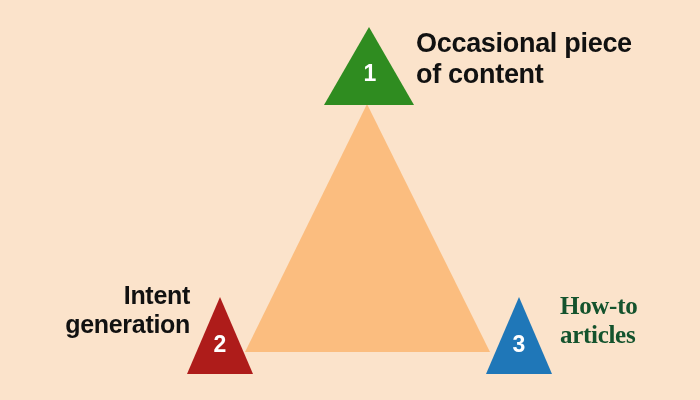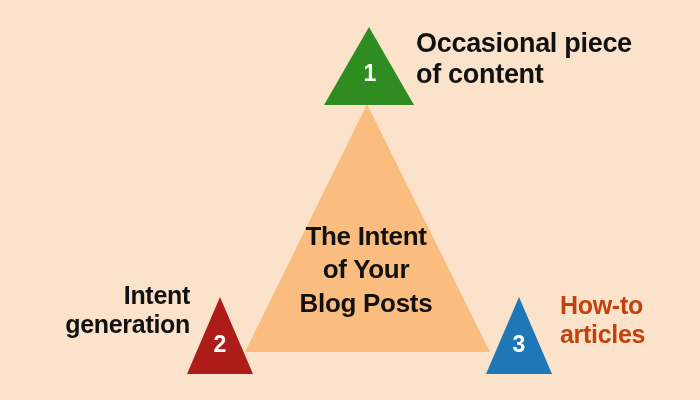--- a/index.html
+++ b/index.html
@@ -86,31 +86,28 @@
 
     <polygon id="shape-center" points="367,104 490,352 245,352" fill="#fbbd7f"></polygon>
 
     <polygon id="shape-node-1" points="369,27 414,105 324,105" fill="#2f8c20"></polygon>
 
     <polygon id="shape-node-2" points="220,297 253,374 187,374" fill="#ae1c1a"></polygon>
 
     <polygon id="shape-node-3" points="519,297 552,374 486,374" fill="#1f77b8"></polygon>
   </svg>
 
-  <div class="label" id="label-center" style="color: rgb(17, 17, 17);">The Intent
-of Your
-Blog Posts</div>
 
   <div class="label" id="label-top" style="color: rgb(17, 17, 17);">Occasional piece
 of content</div>
 
   <div class="label" id="label-left" style="color: rgb(17, 17, 17);">Intent
 generation</div>
 
-  <div class="label" id="label-right" style="color: #c2410c;">How-to
+  <div class="label" id="label-right" style="color: #14532d; font-family: Liberation Serif, serif;">How-to
 articles</div>
 
   <div class="node-number" id="number-1" style="color: rgb(255, 255, 255);">1</div>
 
   <div class="node-number" id="number-2" style="color: rgb(255, 255, 255);">2</div>
 
   <div class="node-number" id="number-3" style="color: rgb(255, 255, 255);">3</div>
 
 </div>
 

